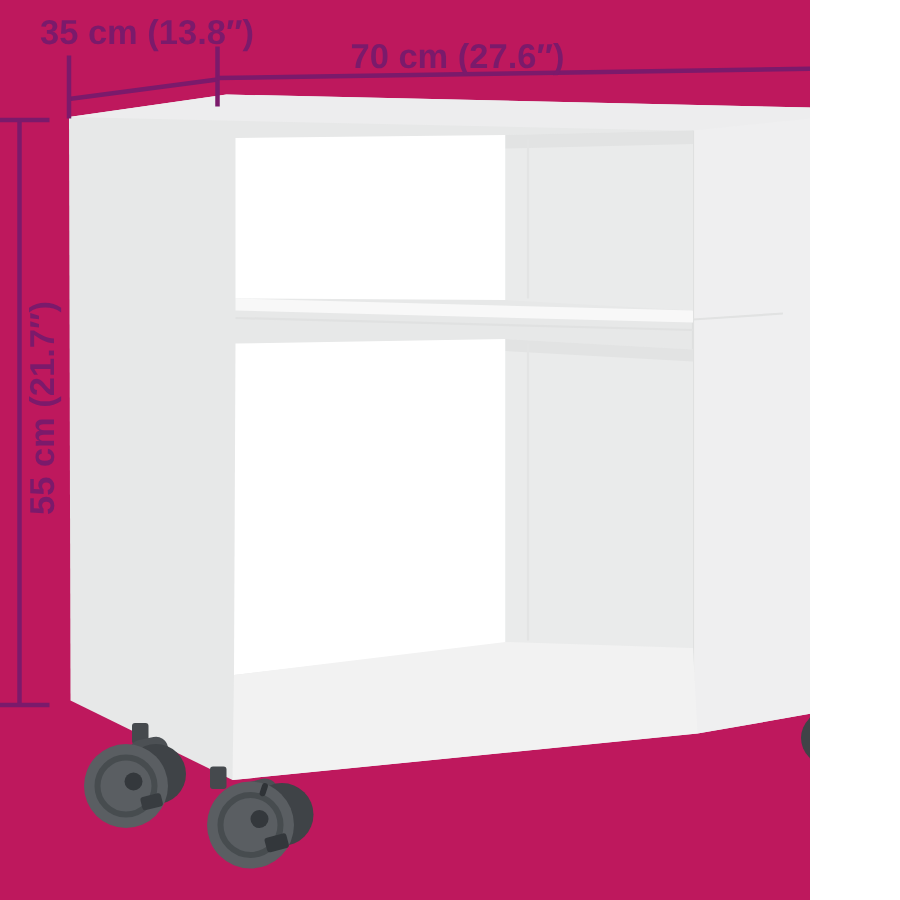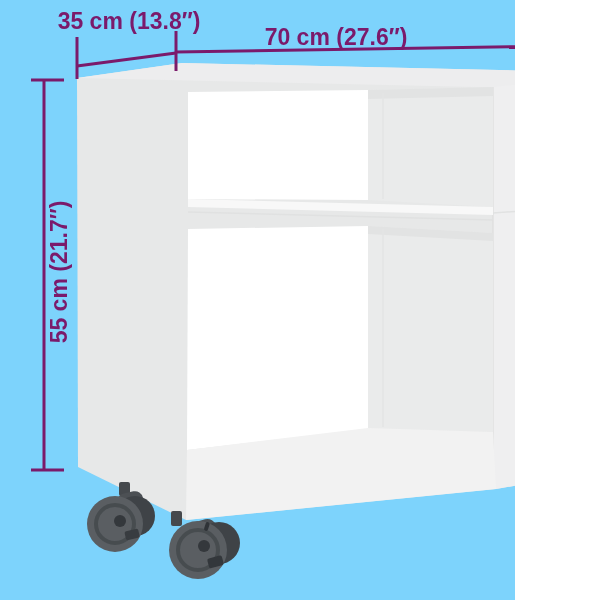--- a/index.html
+++ b/index.html
@@ -1,17 +1,17 @@
 <!DOCTYPE html>
 <html><head>
 <meta charset="utf-8">
 <style>
   html,body{margin:0;padding:0;background:#fff;}
-  .stage{position:relative;width:484px;height:600px;background:#7dd3fc;overflow:hidden;
-         font-family:"Liberation Sans", sans-serif;padding-left:31px;}
+  .stage{position:relative;width:540px;height:600px;background:#be185d;overflow:hidden;
+         font-family:"Liberation Sans", sans-serif;}
   svg{display:block;}
   .dim-label{font-family:"Liberation Sans", sans-serif;font-weight:bold;font-size:23px;}
 </style>
 </head>
 <body>
 
 <div class="stage">
 <svg width="600" height="600" viewBox="0 0 600 600">
 
   <g>

